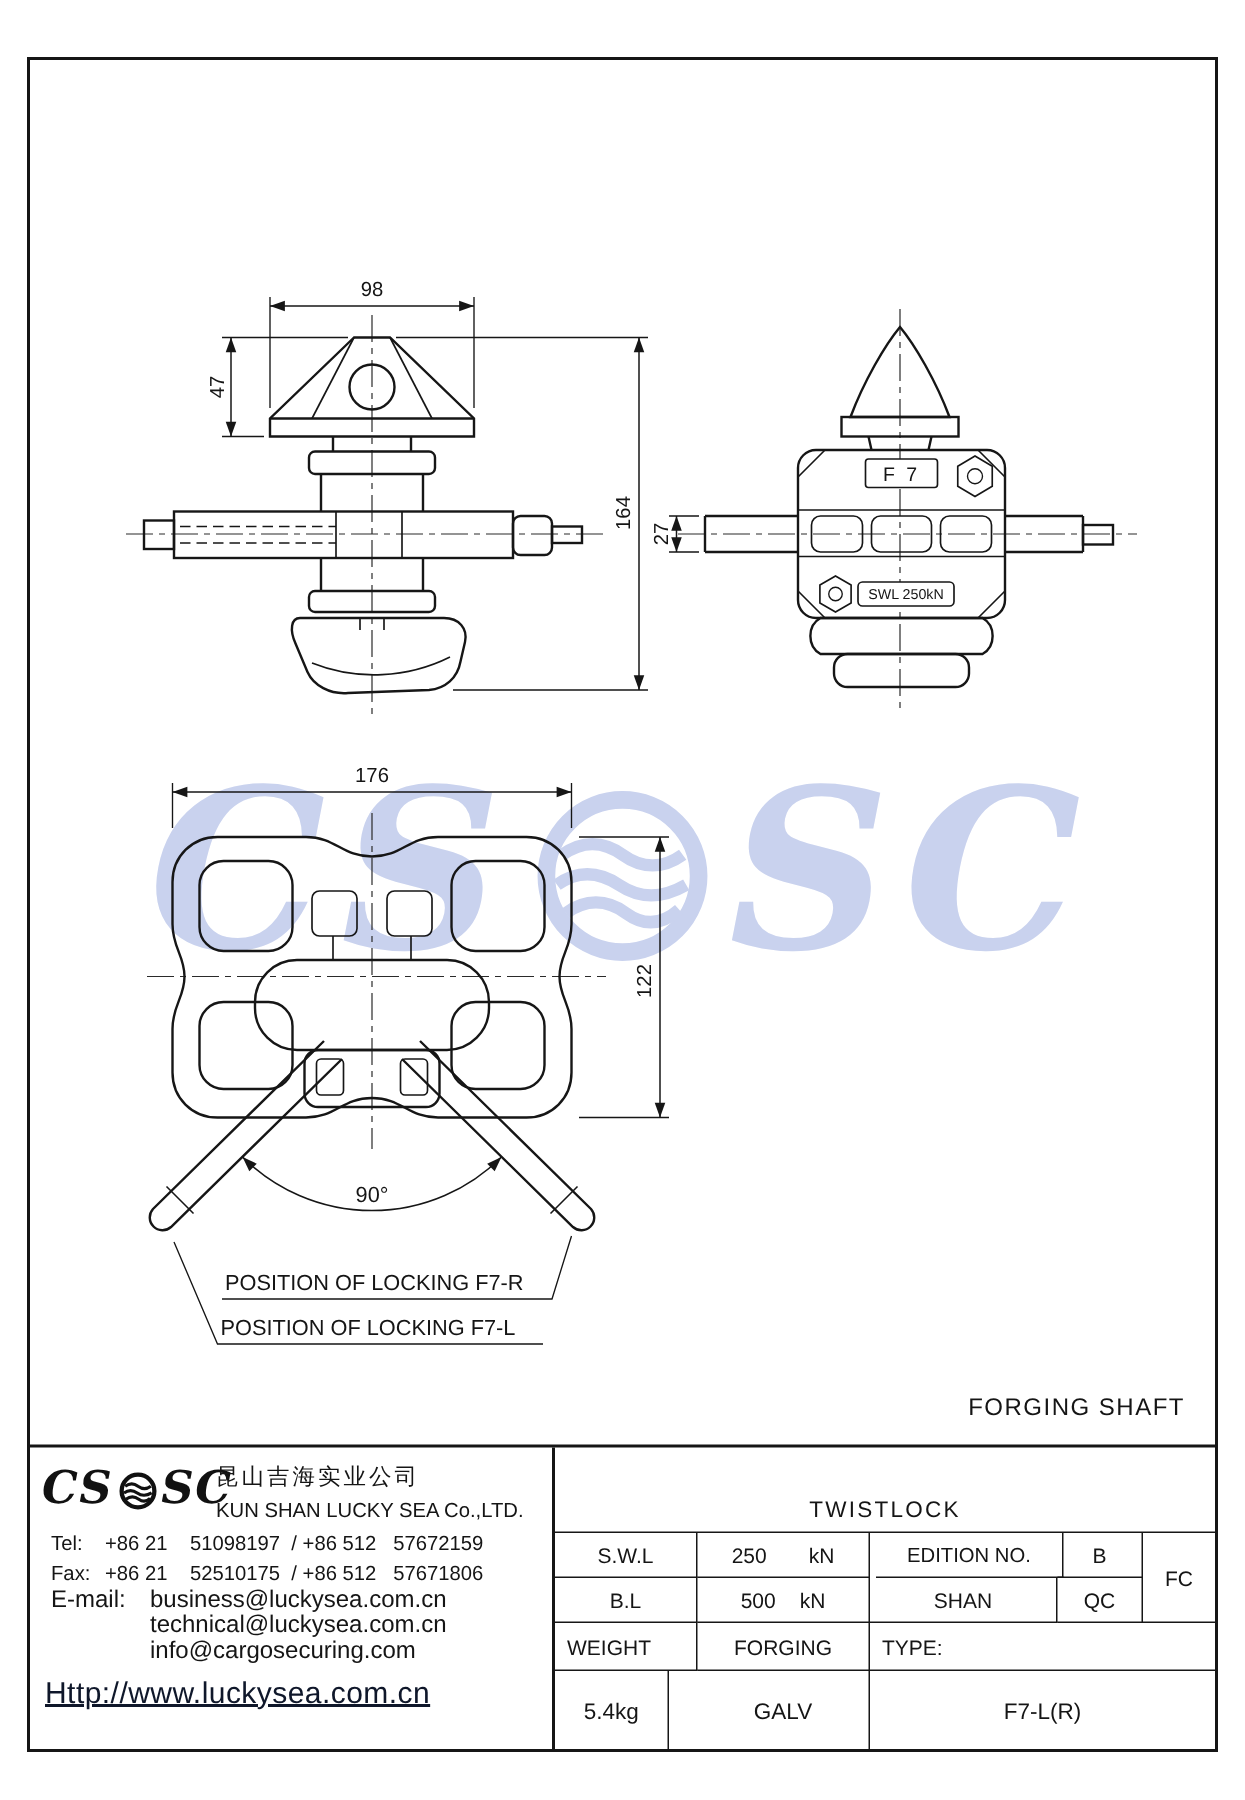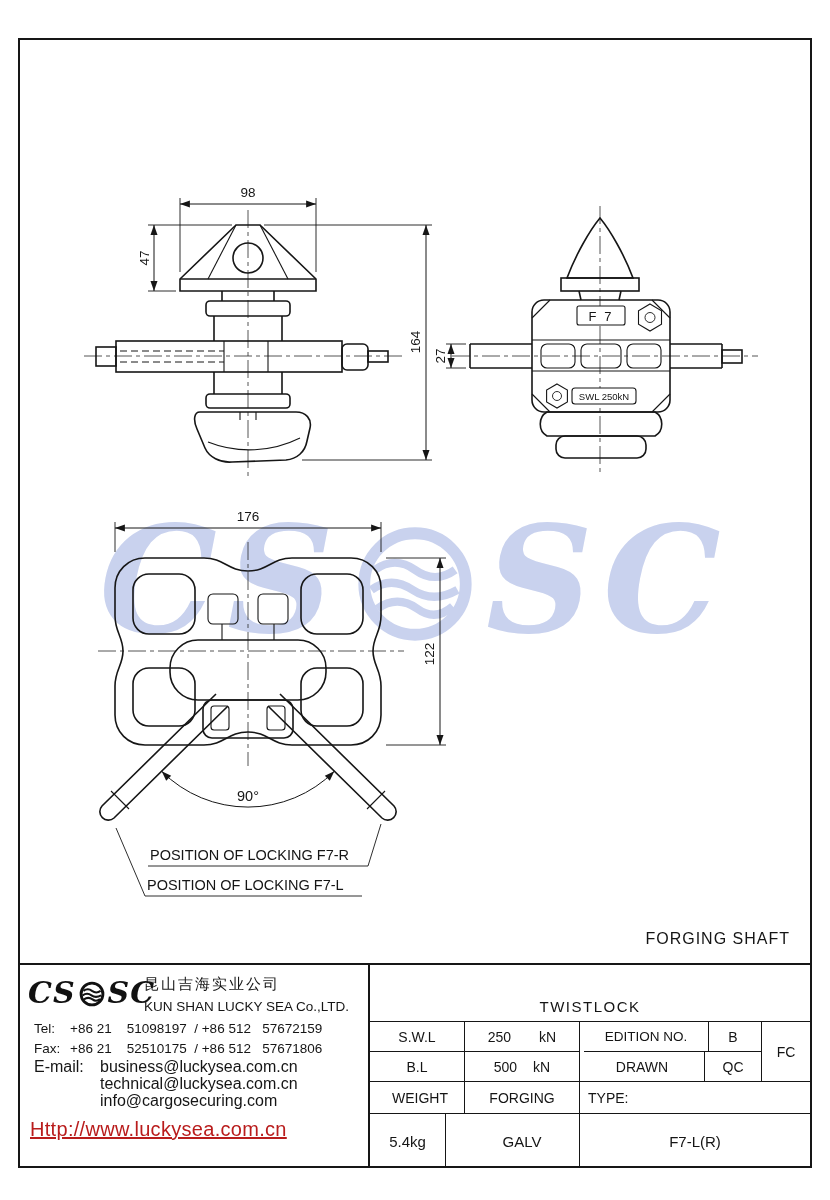--- a/index.html
+++ b/index.html
@@ -43,42 +43,42 @@
   .c-pen{left:0;top:27px;width:440px;height:30px;font-size:15px;letter-spacing:1.5px}
   .c-swl{left:0;top:57px;width:95px;height:30px}
   .c-swlv{left:95px;top:57px;width:115px;height:30px;gap:28px}
   .c-ed{left:214px;top:57px;width:125px;height:30px;font-size:13.5px}
   .c-edv{left:335px;top:57px;width:57px;height:30px}
   .c-fc{left:392px;top:57px;width:48px;height:60px}
   .c-bl{left:0;top:87px;width:95px;height:30px}
   .c-blv{left:95px;top:87px;width:115px;height:30px;gap:16px}
   .c-drawn{left:210px;top:87px;width:125px;height:30px}
   .c-qc{left:335px;top:87px;width:57px;height:30px}
-  .c-w{left:0;top:117px;width:95px;height:32px;justify-content:flex-start;padding-left:22px}
+  .c-w{left:0;top:117px;width:95px;height:32px;justify-content:flex-start;padding-left:8px}
   .c-f{left:95px;top:117px;width:115px;height:32px}
   .c-t{left:210px;top:117px;width:230px;height:32px;justify-content:flex-start;padding-left:8px}
   .c-wv{left:0;top:149px;width:76px;height:54px;font-size:15px}
   .c-fv{left:95px;top:149px;width:115px;height:54px;font-size:15px}
   .c-tv{left:210px;top:149px;width:230px;height:54px;font-size:15px}
 
   .tb-logo{position:absolute;left:8px;top:10px;display:flex;align-items:center;gap:3px;color:#111;
     font-family:"DejaVu Serif",serif;font-style:italic;font-weight:bold;font-size:30px;letter-spacing:1px}
   .tb-globe{width:26px;height:26px;margin-top:3px}
   .names{position:absolute;left:124px;top:10px}
   .cn-name{font-size:15px;letter-spacing:2px}
   .en-name{font-size:13.5px;margin-top:5px}
   .contact{font-size:13.5px}
   .tel-row{position:absolute;left:14px;top:56px;display:flex}
   .fax-row{position:absolute;left:14px;top:76px;display:flex}
   .contact .lab{width:36px}
   .contact .val{white-space:pre}
   .email-row{position:absolute;left:14px;top:93px;display:flex;font-size:16px}
   .email-row .lab{width:66px}
   .emails div{line-height:17px}
-  .website{position:absolute;left:10px;top:153px;font-size:20px;color:#b91c1c;text-decoration:underline;letter-spacing:0.3px}
+  .website{position:absolute;left:10px;top:153px;font-size:20px;color:#0f172a;text-decoration:underline;letter-spacing:0.3px}
 </style>
 </head>
 <body>
 
 <div class="page">
   <div class="frame"></div>
 
   <div class="watermark">
     <span>CS</span>
     <svg class="wm-globe" viewBox="0 0 100 100">
@@ -283,21 +283,21 @@
       </div>
       <div class="cell c-ed bR bB">EDITION NO.</div>
       <div class="cell c-edv bR bB">B</div>
       <div class="cell c-fc bB">FC</div>
 
       <div class="cell c-bl bR bB">B.L</div>
       <div class="cell c-blv bR bB">
         <span>500</span>
         <span>kN</span>
       </div>
-      <div class="cell c-drawn bR bB">DRAWN</div>
+      <div class="cell c-drawn bR bB">SHAN</div>
       <div class="cell c-qc bR bB">QC</div>
 
       <div class="cell c-w bR bB">WEIGHT</div>
       <div class="cell c-f bR bB">FORGING</div>
       <div class="cell c-t bB">TYPE:</div>
 
       <div class="cell c-wv bR">5.4kg</div>
       <div class="cell c-fv bR">GALV</div>
       <div class="cell c-tv">F7-L(R)</div>
     </div>

